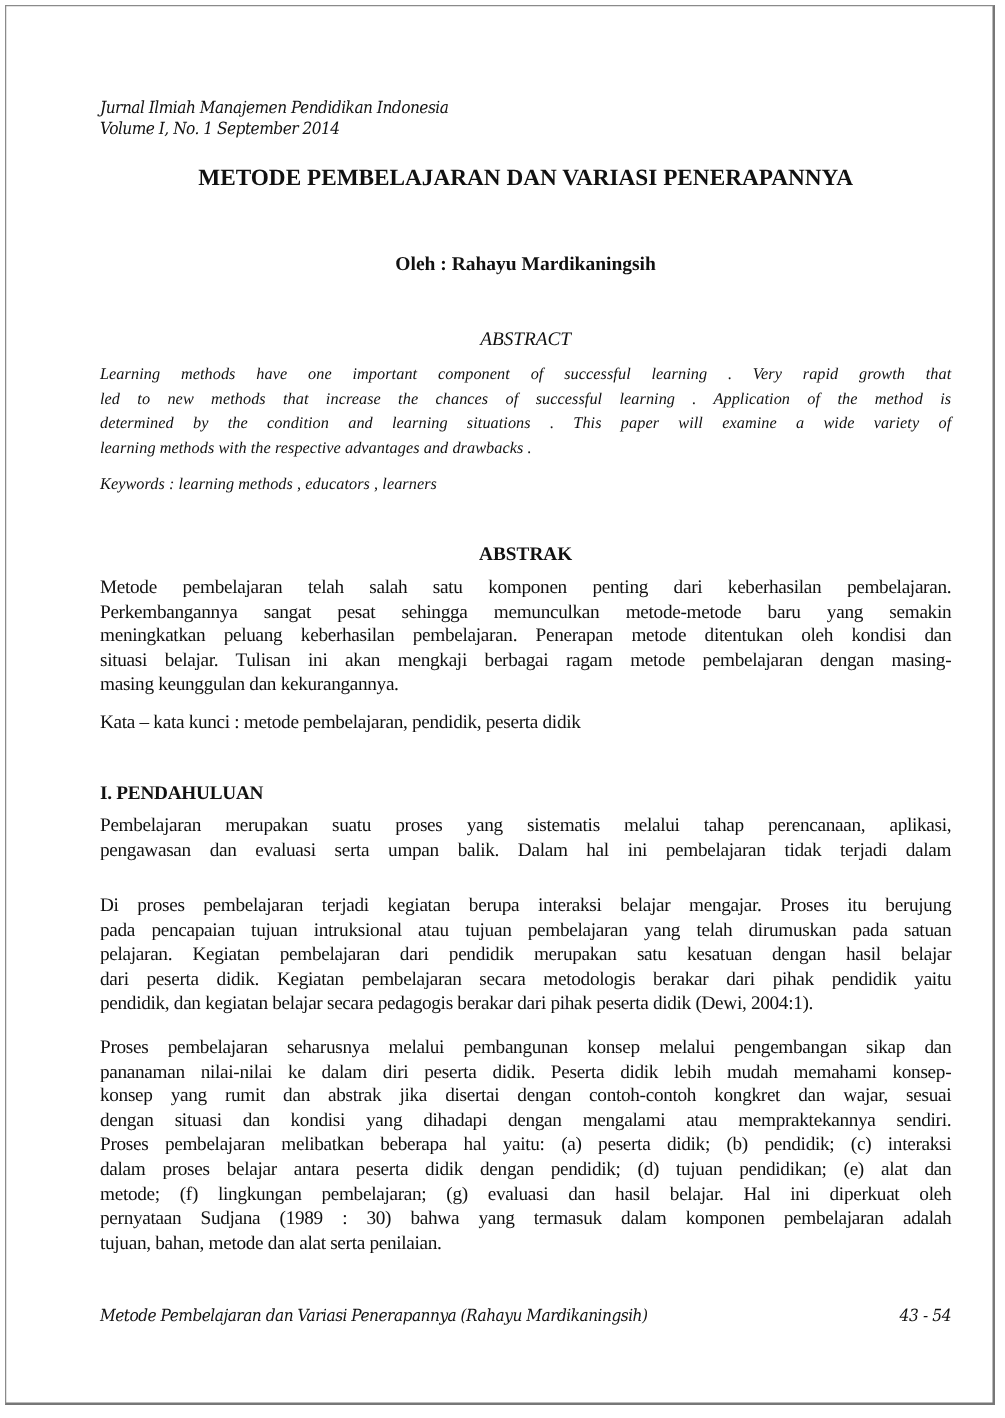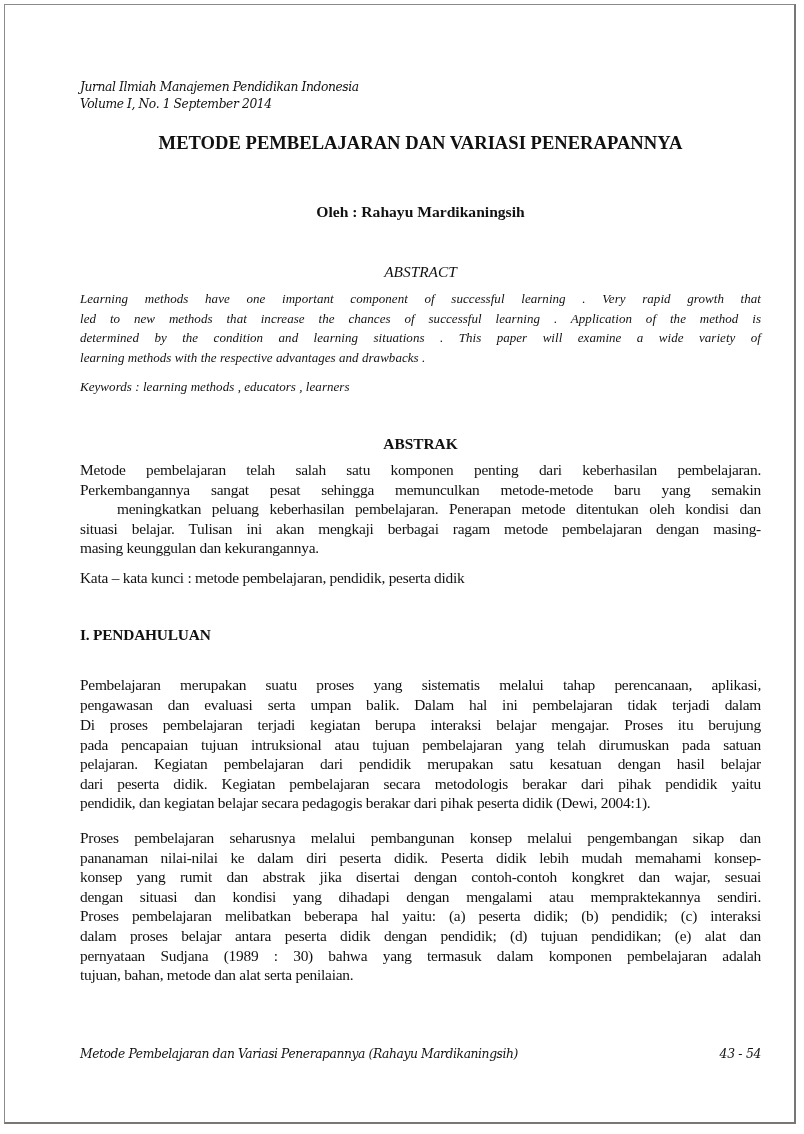--- a/index.html
+++ b/index.html
@@ -53,51 +53,52 @@
 
   <div class="block serif italic-body" style="top:377px;">
     <span class="line last" style="display: block;">Keywords : learning methods , educators , learners</span>
   </div>
 
   <div class="abstrak-head serif">ABSTRAK</div>
 
   <div class="block serif body-text" style="top:460px;">
     <span class="line" style="display: block;">Metode pembelajaran telah salah satu komponen penting dari keberhasilan pembelajaran.</span>
     <span class="line" style="display: block;">Perkembangannya sangat pesat sehingga memunculkan metode-metode baru yang semakin</span>
-    <span class="line" style="display: block; margin-left: 37px;">meningkatkan peluang keberhasilan pembelajaran. Penerapan metode ditentukan oleh kondisi dan</span>
+    <span class="line" style="display: block;">meningkatkan peluang keberhasilan pembelajaran. Penerapan metode ditentukan oleh kondisi dan</span>
     <span class="line" style="display: block;">situasi belajar. Tulisan ini akan mengkaji berbagai ragam metode pembelajaran dengan masing-</span>
     <span class="line last" style="display: block;">masing keunggulan dan kekurangannya.</span>
   </div>
 
   <div class="block serif body-text" style="top:568px;">
     <span class="line last" style="display: block;">Kata – kata kunci : metode pembelajaran, pendidik, peserta didik</span>
   </div>
 
   <div class="section-head serif">I. PENDAHULUAN</div>
 
-  <div class="block serif body-text" style="top:675px;">
+  <div class="block serif body-text" style="top:651px;">
     <span class="line" style="display: block;">Pembelajaran merupakan suatu proses yang sistematis melalui tahap perencanaan, aplikasi,</span>
     <span class="line" style="display: block;">pengawasan dan evaluasi serta umpan balik. Dalam hal ini pembelajaran tidak terjadi dalam</span>
   </div>
 
   <div class="block serif body-text" style="top:715px;">
     <span class="line" style="display: block;">Di proses pembelajaran terjadi kegiatan berupa interaksi belajar mengajar.  Proses itu berujung</span>
     <span class="line" style="display: block;">pada pencapaian tujuan intruksional atau tujuan pembelajaran yang telah dirumuskan pada satuan</span>
     <span class="line" style="display: block;">pelajaran. Kegiatan pembelajaran dari pendidik merupakan satu kesatuan dengan hasil belajar</span>
     <span class="line" style="display: block;">dari peserta didik. Kegiatan pembelajaran secara metodologis berakar dari pihak pendidik yaitu</span>
     <span class="line last" style="display: block;">pendidik, dan kegiatan belajar secara pedagogis berakar dari pihak peserta didik (Dewi, 2004:1).</span>
   </div>
 
   <div class="block serif body-text" style="top:828px;">
     <span class="line" style="display: block;">Proses pembelajaran seharusnya melalui pembangunan konsep melalui pengembangan sikap dan</span>
     <span class="line" style="display: block;">pananaman nilai-nilai ke dalam diri peserta didik. Peserta didik lebih mudah memahami konsep-</span>
     <span class="line" style="display: block;">konsep yang rumit dan abstrak jika disertai dengan contoh-contoh kongkret dan wajar, sesuai</span>
     <span class="line" style="display: block;">dengan situasi dan kondisi yang dihadapi dengan mengalami atau mempraktekannya sendiri.</span>
     <span class="line" style="display: block;">Proses pembelajaran melibatkan beberapa hal yaitu: (a) peserta didik; (b) pendidik; (c) interaksi</span>
     <span class="line" style="display: block;">dalam proses belajar antara peserta didik dengan pendidik; (d) tujuan pendidikan; (e) alat dan</span>
+    <span class="line" style="display: block;">metode; (f) lingkungan pembelajaran; (g) evaluasi dan hasil belajar. Hal ini diperkuat oleh</span>
     <span class="line" style="display: block;">pernyataan Sudjana (1989 : 30) bahwa yang termasuk dalam komponen pembelajaran adalah</span>
     <span class="line last" style="display: block;">tujuan, bahan, metode dan alat serta penilaian.</span>
   </div>
 
   <div class="footer">
     <span class="footer-left">Metode Pembelajaran dan Variasi Penerapannya (Rahayu Mardikaningsih)</span>
     <span class="footer-right">43 - 54</span>
   </div>
 
 </div>

